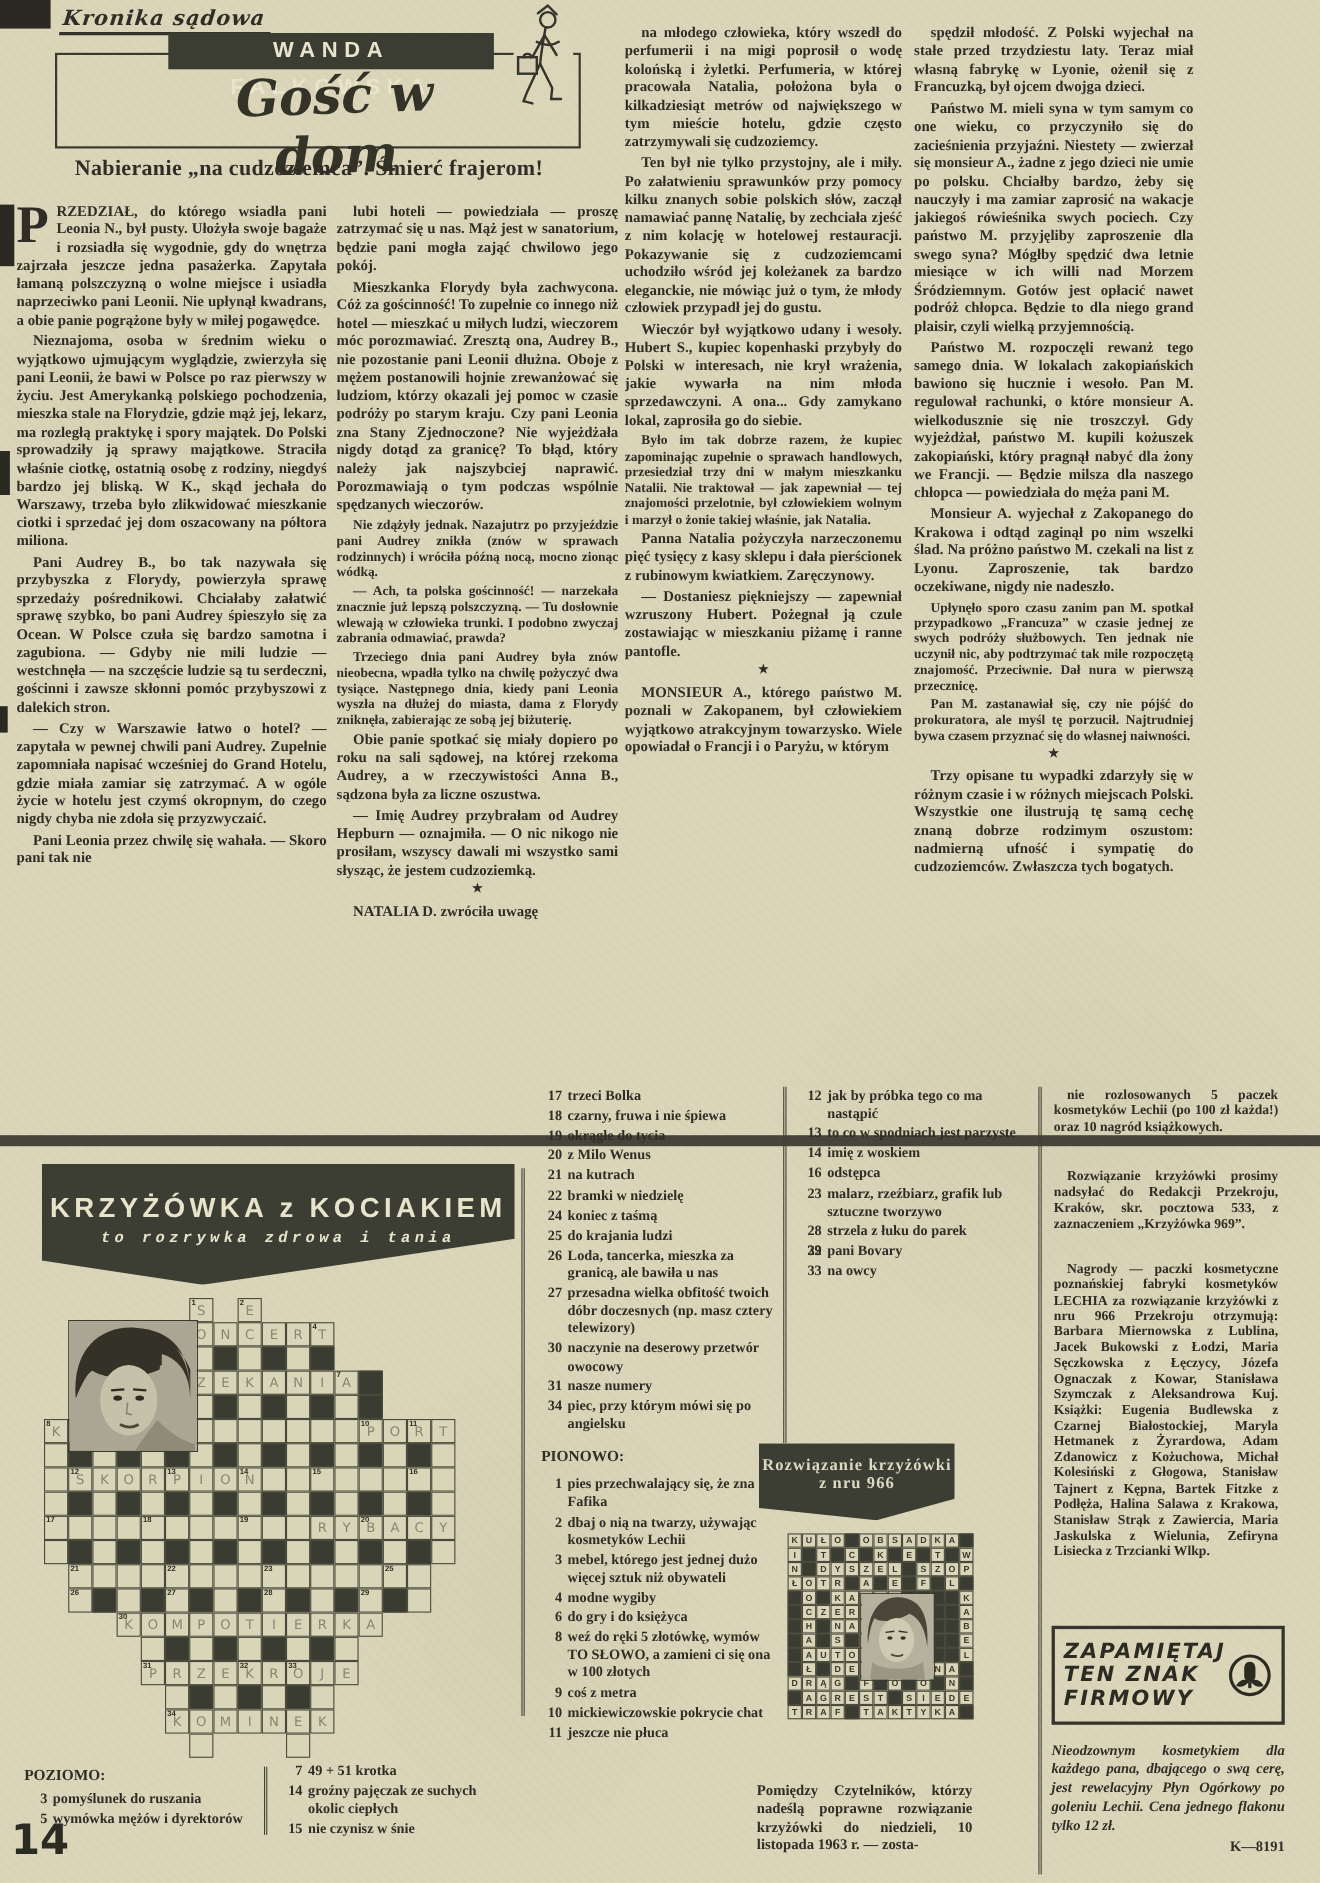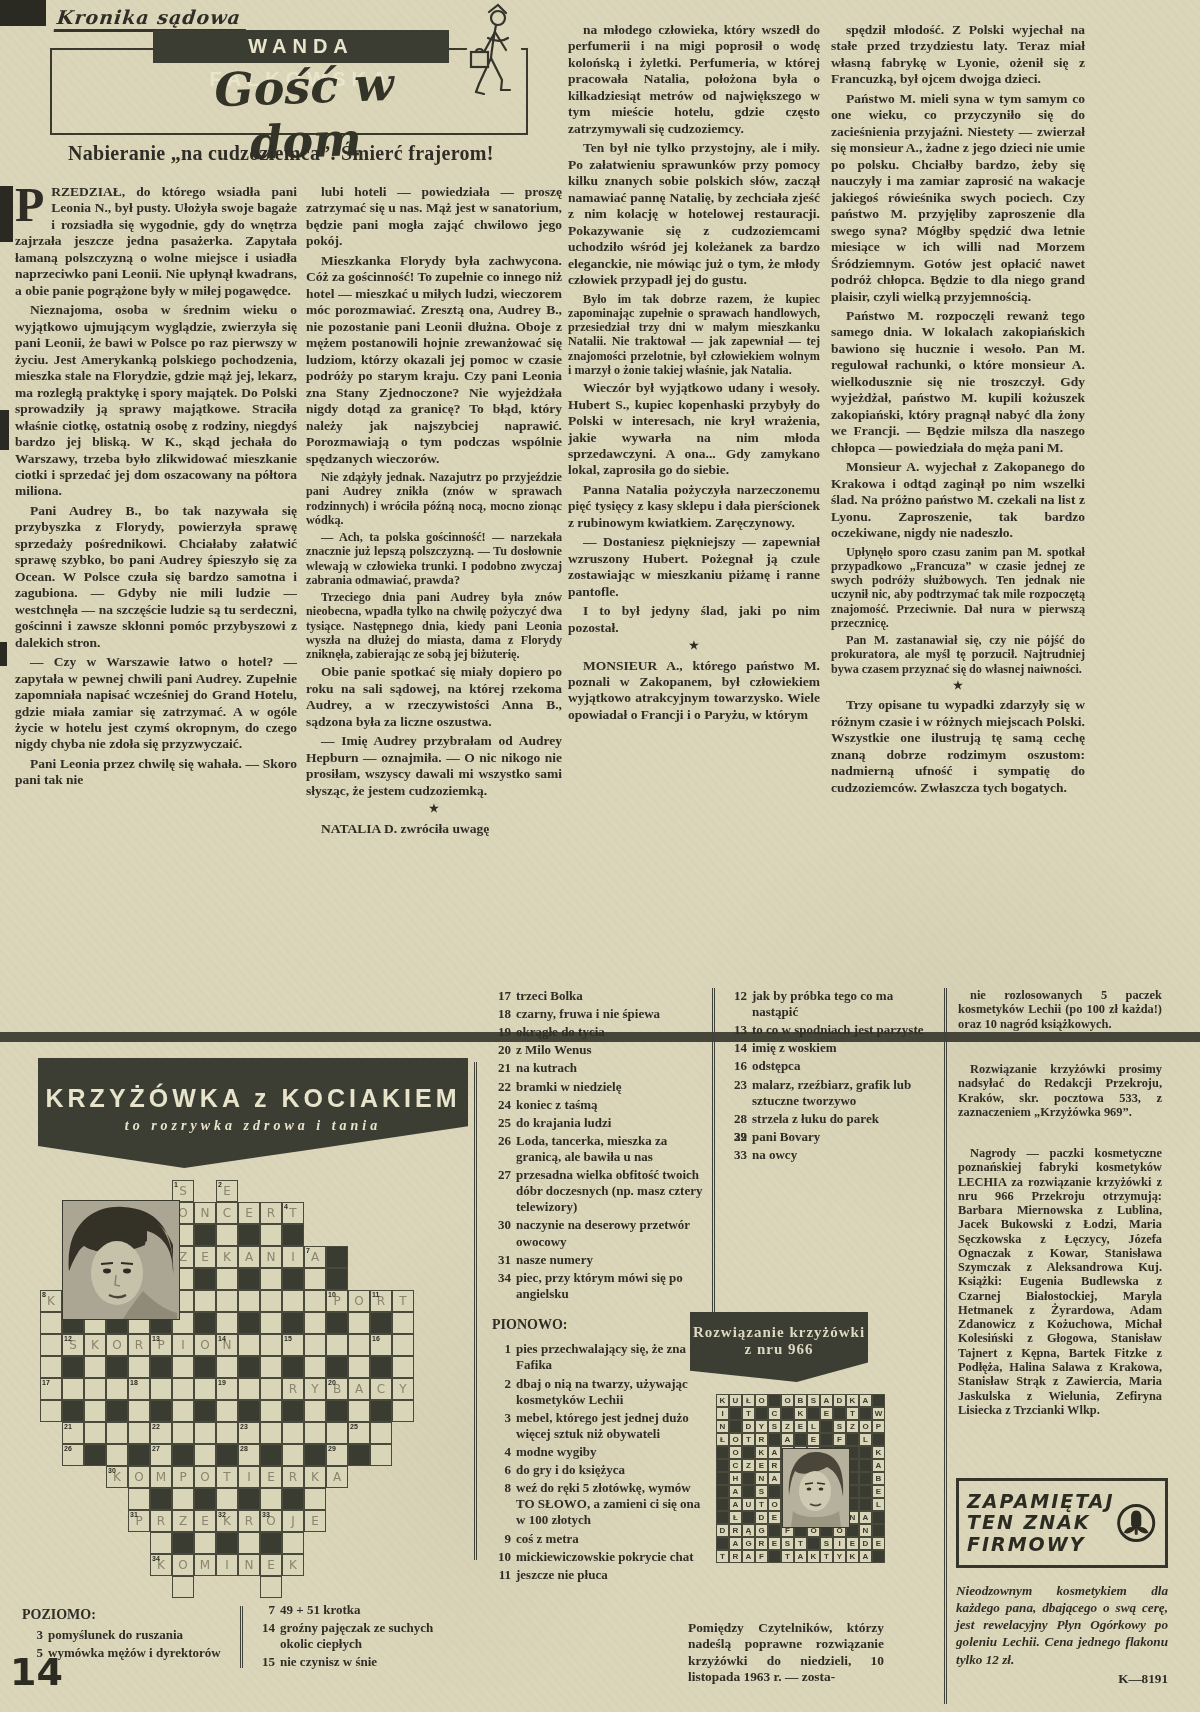--- a/index.html
+++ b/index.html
@@ -33,21 +33,21 @@
   .s-star{text-align:center;text-indent:0;font-size:11px;margin:5px 0;}
   .dropcap{float:left;font-size:48px;line-height:40px;padding:1px 7px 0 0;font-weight:bold;}
   
   .hbar{background:#45453a;}
   .vrule{width:1px;border-left:1px solid #3f4036;border-right:1px solid #3f4036;background:transparent;}
   
   .xw-banner{background:#3c3e33;color:#e8e4cc;
     clip-path:polygon(0 0,100% 0,100% 62%,62% 84%,34% 100%,0 80%);}
   .xw-title{font-family:"Liberation Sans",sans-serif;font-weight:bold;font-size:25px;
     letter-spacing:4px;text-align:center;margin-top:26px;}
-  .xw-sub{font-family:Liberation Serif, serif;font-style:italic;font-weight:bold;
+  .xw-sub{font-family:Liberation Mono, monospace;font-style:italic;font-weight:bold;
     font-size:14px;letter-spacing:4px;text-align:center;margin-top:5px;}
   
   .grid{position:absolute;}
   .cell{position:absolute;box-sizing:border-box;border:1px solid #4a4a3c;background:#d9d5b8;}
   .cell.black{background:#3b3c31;}
   .cnumchip{position:absolute;top:0;left:1px;font-size:7px;line-height:8px;
     font-family:"Liberation Sans",sans-serif;font-weight:bold;color:#2e2d24;}
   .glyph{position:absolute;inset:0;display:flex;align-items:center;justify-content:center;}
   .glyph.pencil{font-family:"DejaVu Sans",sans-serif;font-size:12px;color:#8b8470;}
   .glyph.print{font-family:"Liberation Sans",sans-serif;font-weight:bold;font-size:8px;color:#3a382c;}
@@ -122,25 +122,24 @@
       <p class="para s-small">— Ach, ta polska gościnność! — narzekała znacznie już lepszą polszczyzną. — Tu dosłownie wlewają w człowieka trunki. I podobno zwyczaj zabrania odmawiać, prawda?</p>
       <p class="para s-small">Trzeciego dnia pani Audrey była znów nieobecna, wpadła tylko na chwilę pożyczyć dwa tysiące. Następnego dnia, kiedy pani Leonia wyszła na dłużej do miasta, dama z Florydy zniknęła, zabierając ze sobą jej biżuterię.</p>
       <p class="para">Obie panie spotkać się miały dopiero po roku na sali sądowej, na której rzekoma Audrey, a w rzeczywistości Anna B., sądzona była za liczne oszustwa.</p>
       <p class="para">— Imię Audrey przybrałam od Audrey Hepburn — oznajmiła. — O nic nikogo nie prosiłam, wszyscy dawali mi wszystko sami słysząc, że jestem cudzoziemką.</p>
       <p class="para s-star">★</p>
       <p class="para">NATALIA D. zwróciła uwagę</p>
     </div>
   <div class="abs col" style="left:568px;top:22px;width:252px;height:948px;">
       <p class="para">na młodego człowieka, który wszedł do perfumerii i na migi poprosił o wodę kolońską i żyletki. Perfumeria, w której pracowała Natalia, położona była o kilkadziesiąt metrów od największego w tym mieście hotelu, gdzie często zatrzymywali się cudzoziemcy.</p>
       <p class="para">Ten był nie tylko przystojny, ale i miły. Po załatwieniu sprawunków przy pomocy kilku znanych sobie polskich słów, zaczął namawiać pannę Natalię, by zechciała zjeść z nim kolację w hotelowej restauracji. Pokazywanie się z cudzoziemcami uchodziło wśród jej koleżanek za bardzo eleganckie, nie mówiąc już o tym, że młody człowiek przypadł jej do gustu.</p>
+      <p class="para">Wieczór był wyjątkowo udany i wesoły. Hubert S., kupiec kopenhaski przybyły do Polski w interesach, nie krył wrażenia, jakie wywarła na nim młoda sprzedawczyni. A ona... Gdy zamykano lokal, zaprosiła go do siebie.</p>
       <p class="para s-small">Było im tak dobrze razem, że kupiec zapominając zupełnie o sprawach handlowych, przesiedział trzy dni w małym mieszkanku Natalii. Nie traktował — jak zapewniał — tej znajomości przelotnie, był człowiekiem wolnym i marzył o żonie takiej właśnie, jak Natalia.</p>
-      <p class="para">Wieczór był wyjątkowo udany i wesoły. Hubert S., kupiec kopenhaski przybyły do Polski w interesach, nie krył wrażenia, jakie wywarła na nim młoda sprzedawczyni. A ona... Gdy zamykano lokal, zaprosiła go do siebie.</p>
       <p class="para">Panna Natalia pożyczyła narzeczonemu pięć tysięcy z kasy sklepu i dała pierścionek z rubinowym kwiatkiem. Zaręczynowy.</p>
       <p class="para">— Dostaniesz piękniejszy — zapewniał wzruszony Hubert. Pożegnał ją czule zostawiając w mieszkaniu piżamę i ranne pantofle.</p>
-      <p class="para">I to był jedyny ślad, jaki po nim pozostał.</p>
       <p class="para s-star">★</p>
       <p class="para">MONSIEUR A., którego państwo M. poznali w Zakopanem, był człowiekiem wyjątkowo atrakcyjnym towarzysko. Wiele opowiadał o Francji i o Paryżu, w którym</p>
     </div>
   <div class="abs col" style="left:831px;top:22px;width:254px;height:948px;">
       <p class="para">spędził młodość. Z Polski wyjechał na stałe przed trzydziestu laty. Teraz miał własną fabrykę w Lyonie, ożenił się z Francuzką, był ojcem dwojga dzieci.</p>
       <p class="para">Państwo M. mieli syna w tym samym co one wieku, co przyczyniło się do zacieśnienia przyjaźni. Niestety — zwierzał się monsieur A., żadne z jego dzieci nie umie po polsku. Chciałby bardzo, żeby się nauczyły i ma zamiar zaprosić na wakacje jakiegoś rówieśnika swych pociech. Czy państwo M. przyjęliby zaproszenie dla swego syna? Mógłby spędzić dwa letnie miesiące w ich willi nad Morzem Śródziemnym. Gotów jest opłacić nawet podróż chłopca. Będzie to dla niego grand plaisir, czyli wielką przyjemnością.</p>
       <p class="para">Państwo M. rozpoczęli rewanż tego samego dnia. W lokalach zakopiańskich bawiono się hucznie i wesoło. Pan M. regulował rachunki, o które monsieur A. wielkodusznie się nie troszczył. Gdy wyjeżdżał, państwo M. kupili kożuszek zakopiański, który pragnął nabyć dla żony we Francji. — Będzie milsza dla naszego chłopca — powiedziała do męża pani M.</p>
       <p class="para">Monsieur A. wyjechał z Zakopanego do Krakowa i odtąd zaginął po nim wszelki ślad. Na próżno państwo M. czekali na list z Lyonu. Zaproszenie, tak bardzo oczekiwane, nigdy nie nadeszło.</p>
       <p class="para s-small">Upłynęło sporo czasu zanim pan M. spotkał przypadkowo „Francuza” w czasie jednej ze swych podróży służbowych. Ten jednak nie uczynił nic, aby podtrzymać tak mile rozpoczętą znajomość. Przeciwnie. Dał nura w pierwszą przecznicę.</p>
       <p class="para s-small">Pan M. zastanawiał się, czy nie pójść do prokuratora, ale myśl tę porzucił. Najtrudniej bywa czasem przyznać się do własnej naiwności.</p>

